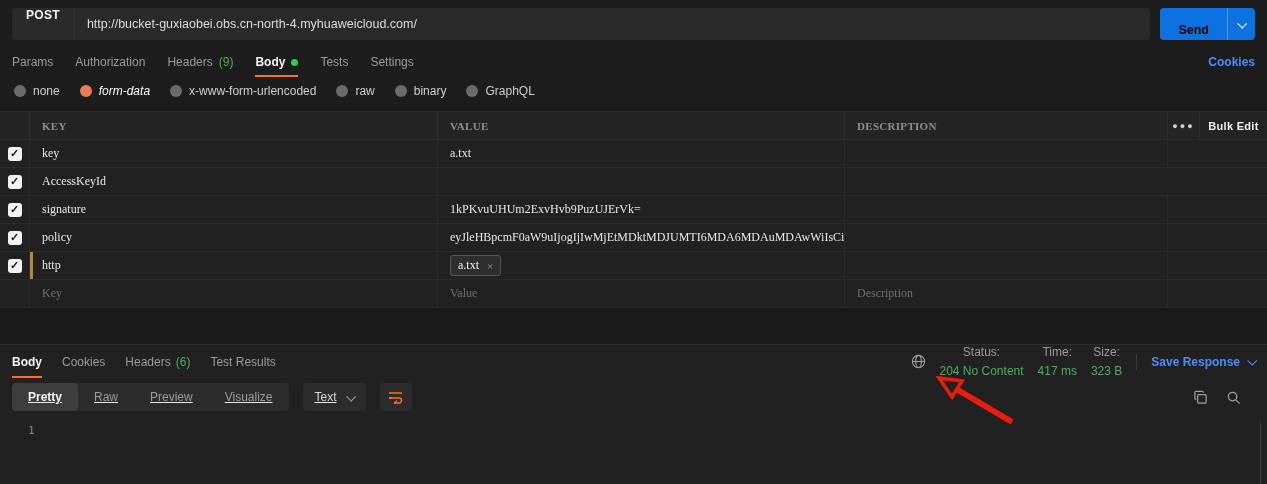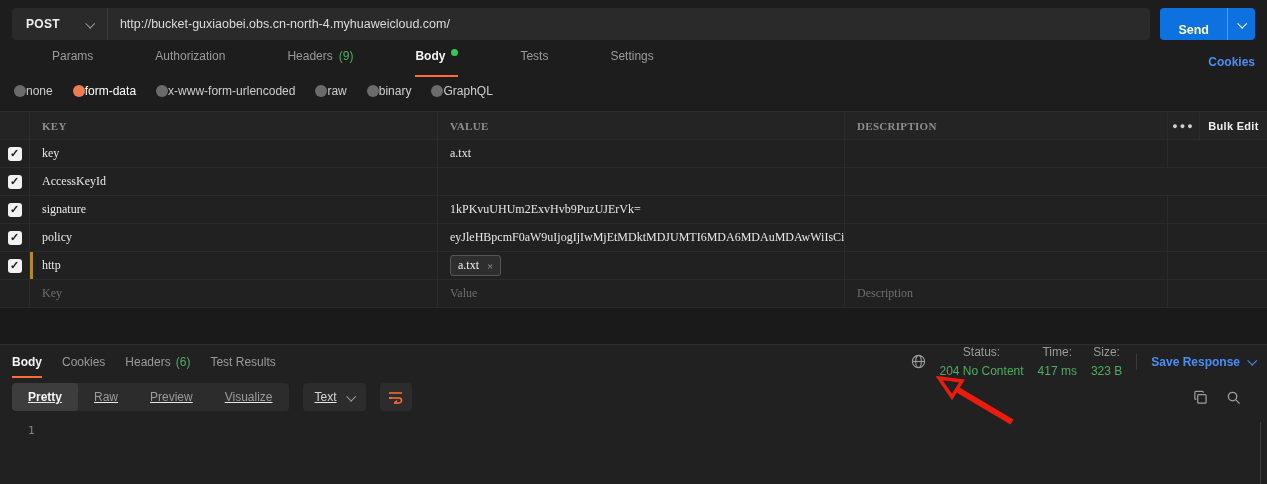--- a/index.html
+++ b/index.html
@@ -5,42 +5,42 @@
   * { margin:0; padding:0; box-sizing:border-box; }
   html,body { background:#161616; }
   body { font-family:"Liberation Sans", sans-serif; }
   .app {
     position:relative; width:1267px; height:484px;
     background:#1b1b1b; color:#e8e8e8; font-size:12px; overflow:hidden;
   }
   
   .topbar { display:flex; align-items:center; gap:10px; padding:8px 12px 7px 12px; background:#1d1d1d; }
   .req-input { flex:1; display:flex; align-items:stretch; height:32px; background:#2a2a2a; border-radius:4px; overflow:hidden; }
-  .method { display:flex; align-items:center; gap:26px; padding:0 14px; cursor:pointer; }
+  .method { display:flex; align-items:center; gap:26px; padding:0 14px; cursor:pointer;flex-direction:column; }
   .method-label { font-weight:700; font-size:12px; color:#f0f0f0; letter-spacing:.3px; }
   .chev { width:7px; height:7px; border-right:1.5px solid currentColor; border-bottom:1.5px solid currentColor; transform:rotate(45deg) translateY(-1px); display:inline-block; color:#9a9a9a; }
   .url-box { flex:1; display:flex; align-items:center; padding-left:12px; border-left:1px solid #383838; color:#dcdcdc; font-size:12.5px; }
   .send-group { display:flex; height:32px; border-radius:4px; overflow:hidden; }
-  .send-btn { background:#0d72e0; color:#fef9c3; font-weight:700; font-size:12.5px; border:none; padding:15px 18px; cursor:pointer; }
+  .send-btn { background:#0d72e0; color:#000000; font-weight:700; font-size:12.5px; border:none; padding:15px 18px; cursor:pointer; }
   .send-caret { background:#0d72e0; border:none; border-left:1px solid rgba(255,255,255,.3); width:28px; display:flex; align-items:center; justify-content:center; cursor:pointer; }
   .send-caret .chev { color:#fff; }
   
   .tabs-row { display:flex; align-items:center; padding:0 12px; height:30px; background:#1d1d1d; }
-  .tab { display:flex; gap:6px; height:100%; margin-right:22px; color:#9b9b9b; border-bottom:2px solid transparent; cursor:pointer; padding-top:2px;margin-left:40px; }
+  .tab { display:flex; align-items:center; gap:6px; height:100%; margin-right:22px; color:#9b9b9b; border-bottom:2px solid transparent; cursor:pointer; padding-top:2px; }
   .tab.active { color:#f5f5f5; font-weight:700; border-bottom-color:#ff6c37; }
   .tab .count { color:#4cae5f; }
   .dot { width:7px; height:7px; border-radius:50%; background:#33c957; display:inline-block; }
   .spacer-flex { flex:1; }
   .cookies-link { color:#4c8df6; font-weight:600; cursor:pointer; }
   
   .modes-row { display:flex; align-items:center; gap:20px; padding:0 14px; height:28px; background:#1d1d1d; }
-  .mode { display:flex; align-items:center; color:#cfcfcf; cursor:pointer; }
+  .mode { display:flex; align-items:center; gap:7px; color:#cfcfcf; cursor:pointer; }
   .radio { width:12px; height:12px; border-radius:50%; background:#6b6b6b; display:inline-block; }
   .mode.selected .radio { background:#ee7b52; }
-  .mode.selected .mode-label { color:#ffffff; }
+  .mode.selected .mode-label { color:#ffffff;font-style:italic; }
   
   .table { margin-top:6px; border-top:1px solid #2d2d2d; background:#212121; }
   .trow { display:grid; grid-template-columns:30px 408px 407px 323px 32px 67px; height:28px; border-bottom:1px solid #2b2b2b; align-items:center; }
   .trow.header { background:#242424; color:#8f8f8f; font-size:11px; font-weight:700; letter-spacing:.3px; }
   .cell { height:100%; display:flex; align-items:center; padding-left:12px; overflow:hidden; white-space:nowrap; }
   .cb-cell { justify-content:center; padding-left:0; border-right:1px solid #2b2b2b; }
   .key-cell, .val-cell, .desc-cell { border-right:1px solid #2b2b2b;font-family:Liberation Serif, serif; }
   .dots-cell { justify-content:center; padding-left:0; color:#cfcfcf; font-size:9px; letter-spacing:2px; }
   .header .dots-cell { border-right:1px solid #2b2b2b; }
   .bulk-cell { justify-content:center; padding-left:0; color:#f0f0f0; font-weight:700; cursor:pointer; }

